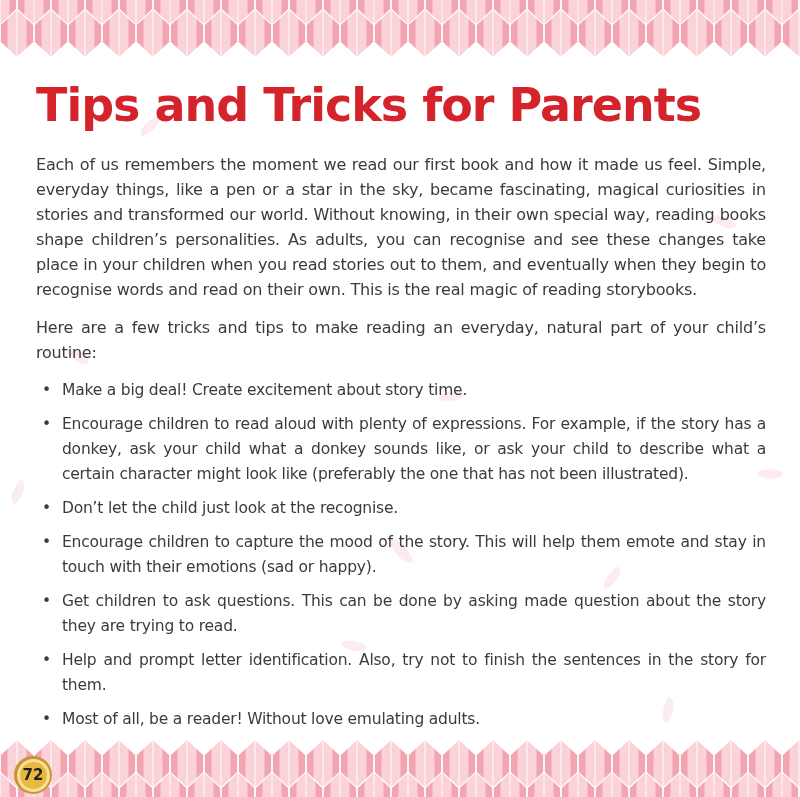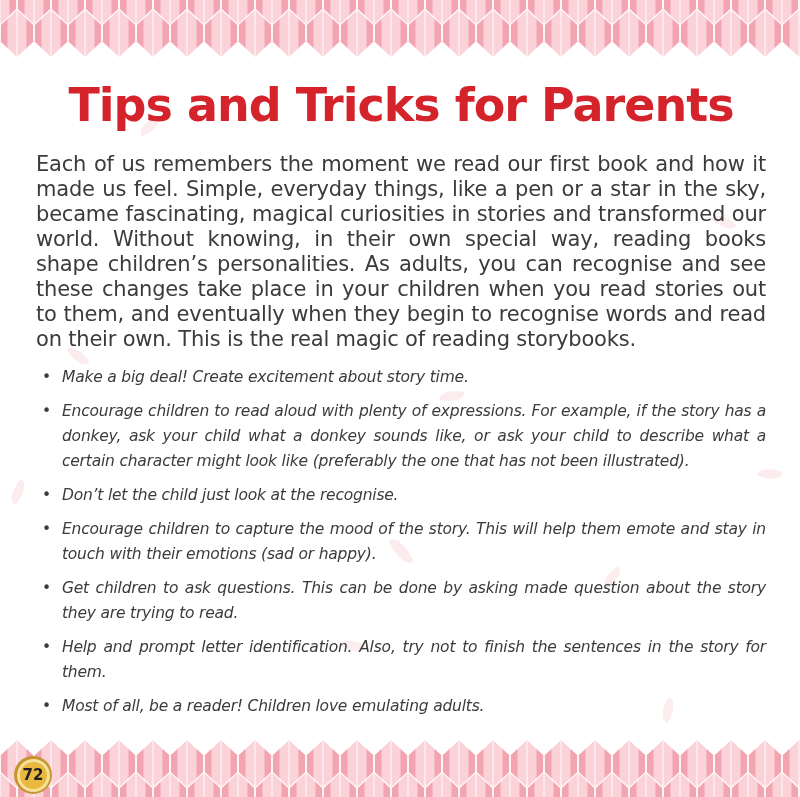--- a/index.html
+++ b/index.html
@@ -26,40 +26,39 @@
     z-index:2;line-height:0;
   }
   .border-top{top:0;}
   .border-bottom{bottom:0;transform:scaleY(-1);}
   .content{
     position:absolute;top:58px;left:0;right:0;bottom:58px;
     padding:6px 34px 0 36px;z-index:1;
   }
   .page-title{
     color:var(--title-color);
-    text-align:center;
     font-size:46px;
     font-weight:bold;
     letter-spacing:-1px;
     margin:14px 0 20px 0;
   }
   .body-text{
-    font-size:21px;line-height:25px;letter-spacing:-0.2px;
+    font-size:16px;line-height:25px;letter-spacing:-0.2px;
     text-align:justify;color:var(--body-text-color);
     margin:0 0 13px 0;
   }
   .tips-list{list-style:none;margin:0;padding:0 0 0 6px;}
   .tip-item{
     display:flex;gap:11px;
     font-size:15.5px;line-height:25px;letter-spacing:-0.2px;
     color:var(--body-text-color);
     margin-bottom:9px;
   }
   .bullet{flex:0 0 auto;}
-  .tip-text{flex:1 1 auto;text-align:justify;font-style:italic;}
+  .tip-text{flex:1 1 auto;text-align:justify;}
   .petal{
     position:absolute;width:24px;height:12px;
     background:var(--petal-color);opacity:.28;
     border-radius:90% 10% 90% 10%;
     z-index:0;pointer-events:none;
   }
   .badge{
     position:absolute;left:14px;top:756px;width:38px;height:38px;border-radius:50%;
     background:var(--badge-ring-color);
     display:flex;align-items:center;justify-content:center;z-index:3;
@@ -130,20 +129,21 @@
 <div class="petal" style="left:600px;top:572px;transform:rotate(-35deg);"></div>
 <div class="petal" style="left:342px;top:640px;transform:rotate(30deg);"></div>
 <div class="petal" style="left:656px;top:704px;transform:rotate(-60deg);"></div>
 <div class="petal" style="left:440px;top:390px;transform:rotate(10deg);"></div>
 
 <div class="content">
   <h1 class="page-title">Tips and Tricks for Parents</h1>
 
   <p class="body-text">Each of us remembers the moment we read our first book and how it made us feel. Simple, everyday things, like a pen or a star in the sky, became fascinating, magical curiosities in stories and transformed our world. Without knowing, in their own special way, reading books shape children’s personalities. As adults, you can recognise and see these changes take place in your children when you read stories out to them, and eventually when they begin to recognise words and read on their own. This is the real magic of reading storybooks.</p>
 
+  <p class="body-text">Here are a few tricks and tips to make reading an everyday, natural part of your child’s routine:</p>
 
   <ul class="tips-list">
     <li class="tip-item">
       <span class="bullet">•</span>
       <span class="tip-text">Make a big deal! Create excitement about story time.</span>
     </li>
     <li class="tip-item">
       <span class="bullet">•</span>
       <span class="tip-text">Encourage children to read aloud with plenty of expressions. For example, if the story has a donkey, ask your child what a donkey sounds like, or ask your child to describe what a certain character might look like (preferably the one that has not been illustrated).</span>
     </li>
@@ -158,21 +158,21 @@
     <li class="tip-item">
       <span class="bullet">•</span>
       <span class="tip-text">Get children to ask questions. This can be done by asking made question about the story they are trying to read.</span>
     </li>
     <li class="tip-item">
       <span class="bullet">•</span>
       <span class="tip-text">Help and prompt letter identification. Also, try not to finish the sentences in the story for them.</span>
     </li>
     <li class="tip-item">
       <span class="bullet">•</span>
-      <span class="tip-text">Most of all, be a reader! Children love emulating adults.</span>
+      <span class="tip-text">Most of all, be a reader! Without love emulating adults.</span>
     </li>
   </ul>
 </div>
 
 <div class="border-wrap border-bottom">
   <svg width="800" height="58">
     <rect width="800" height="58" fill="url(#yagasuri)"></rect>
   </svg>
 </div>
 

